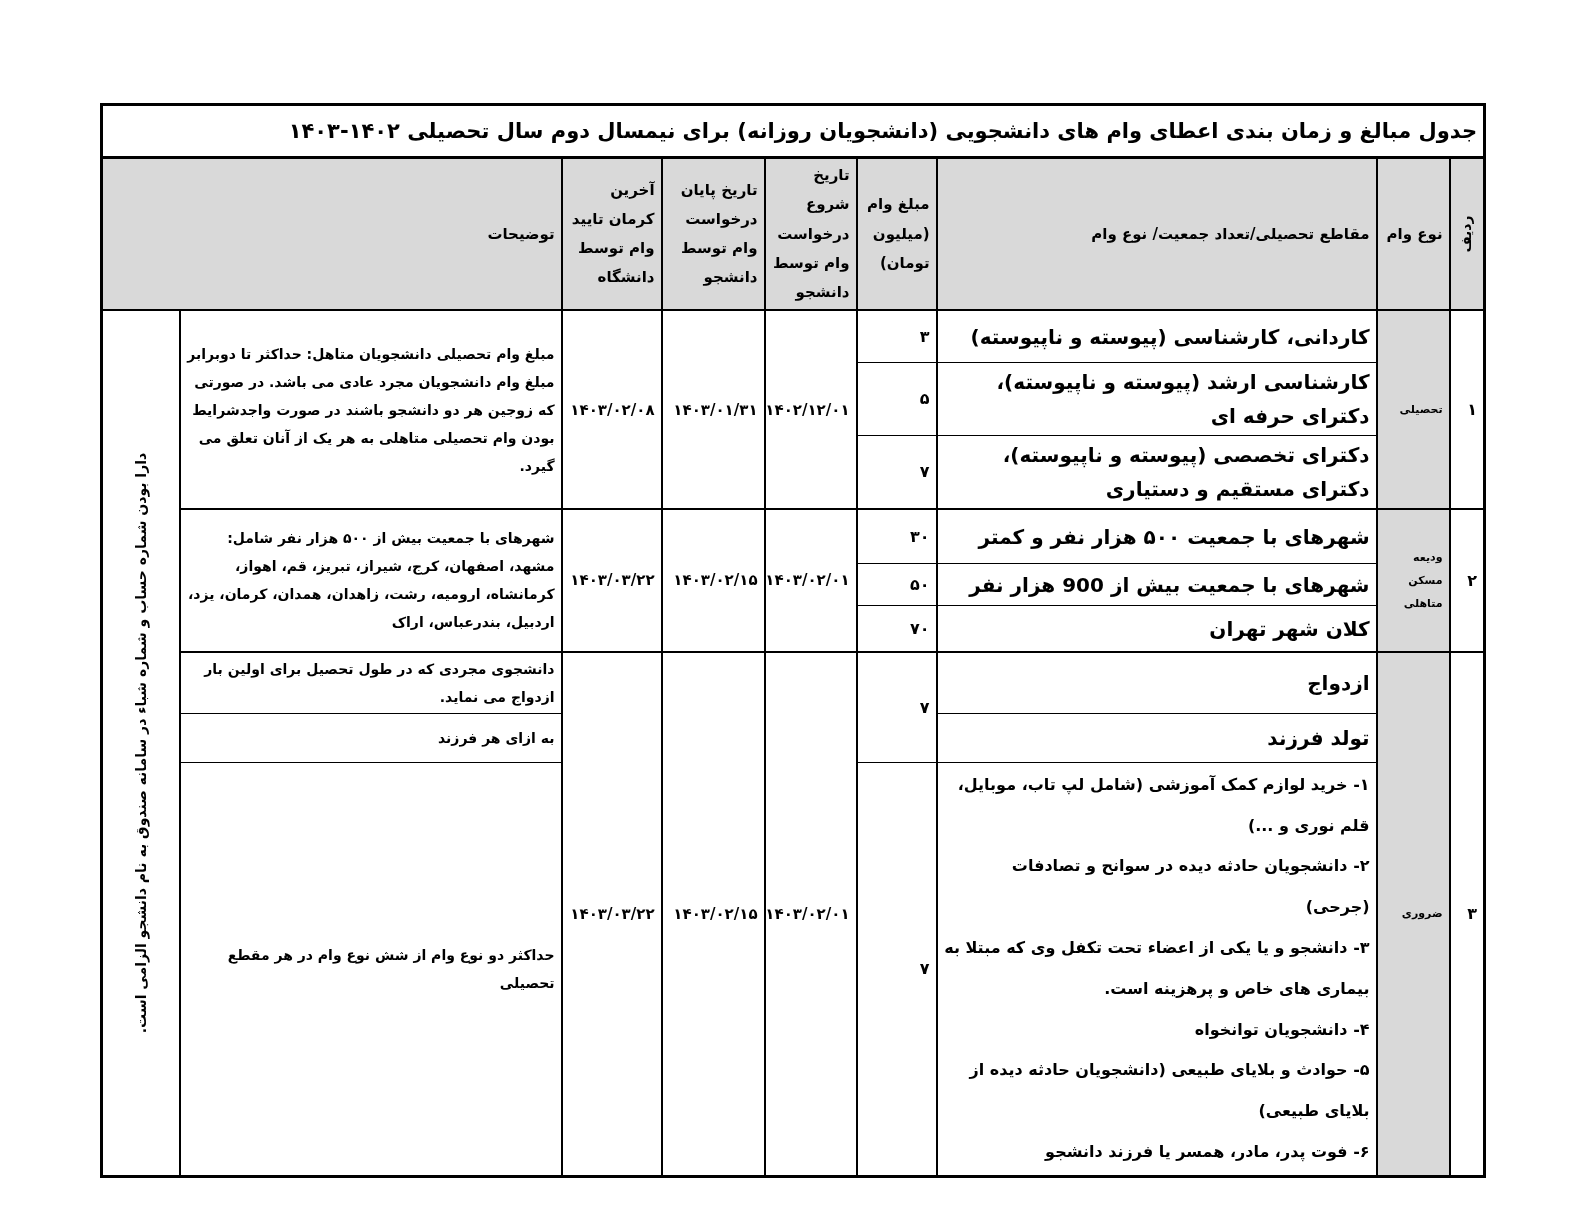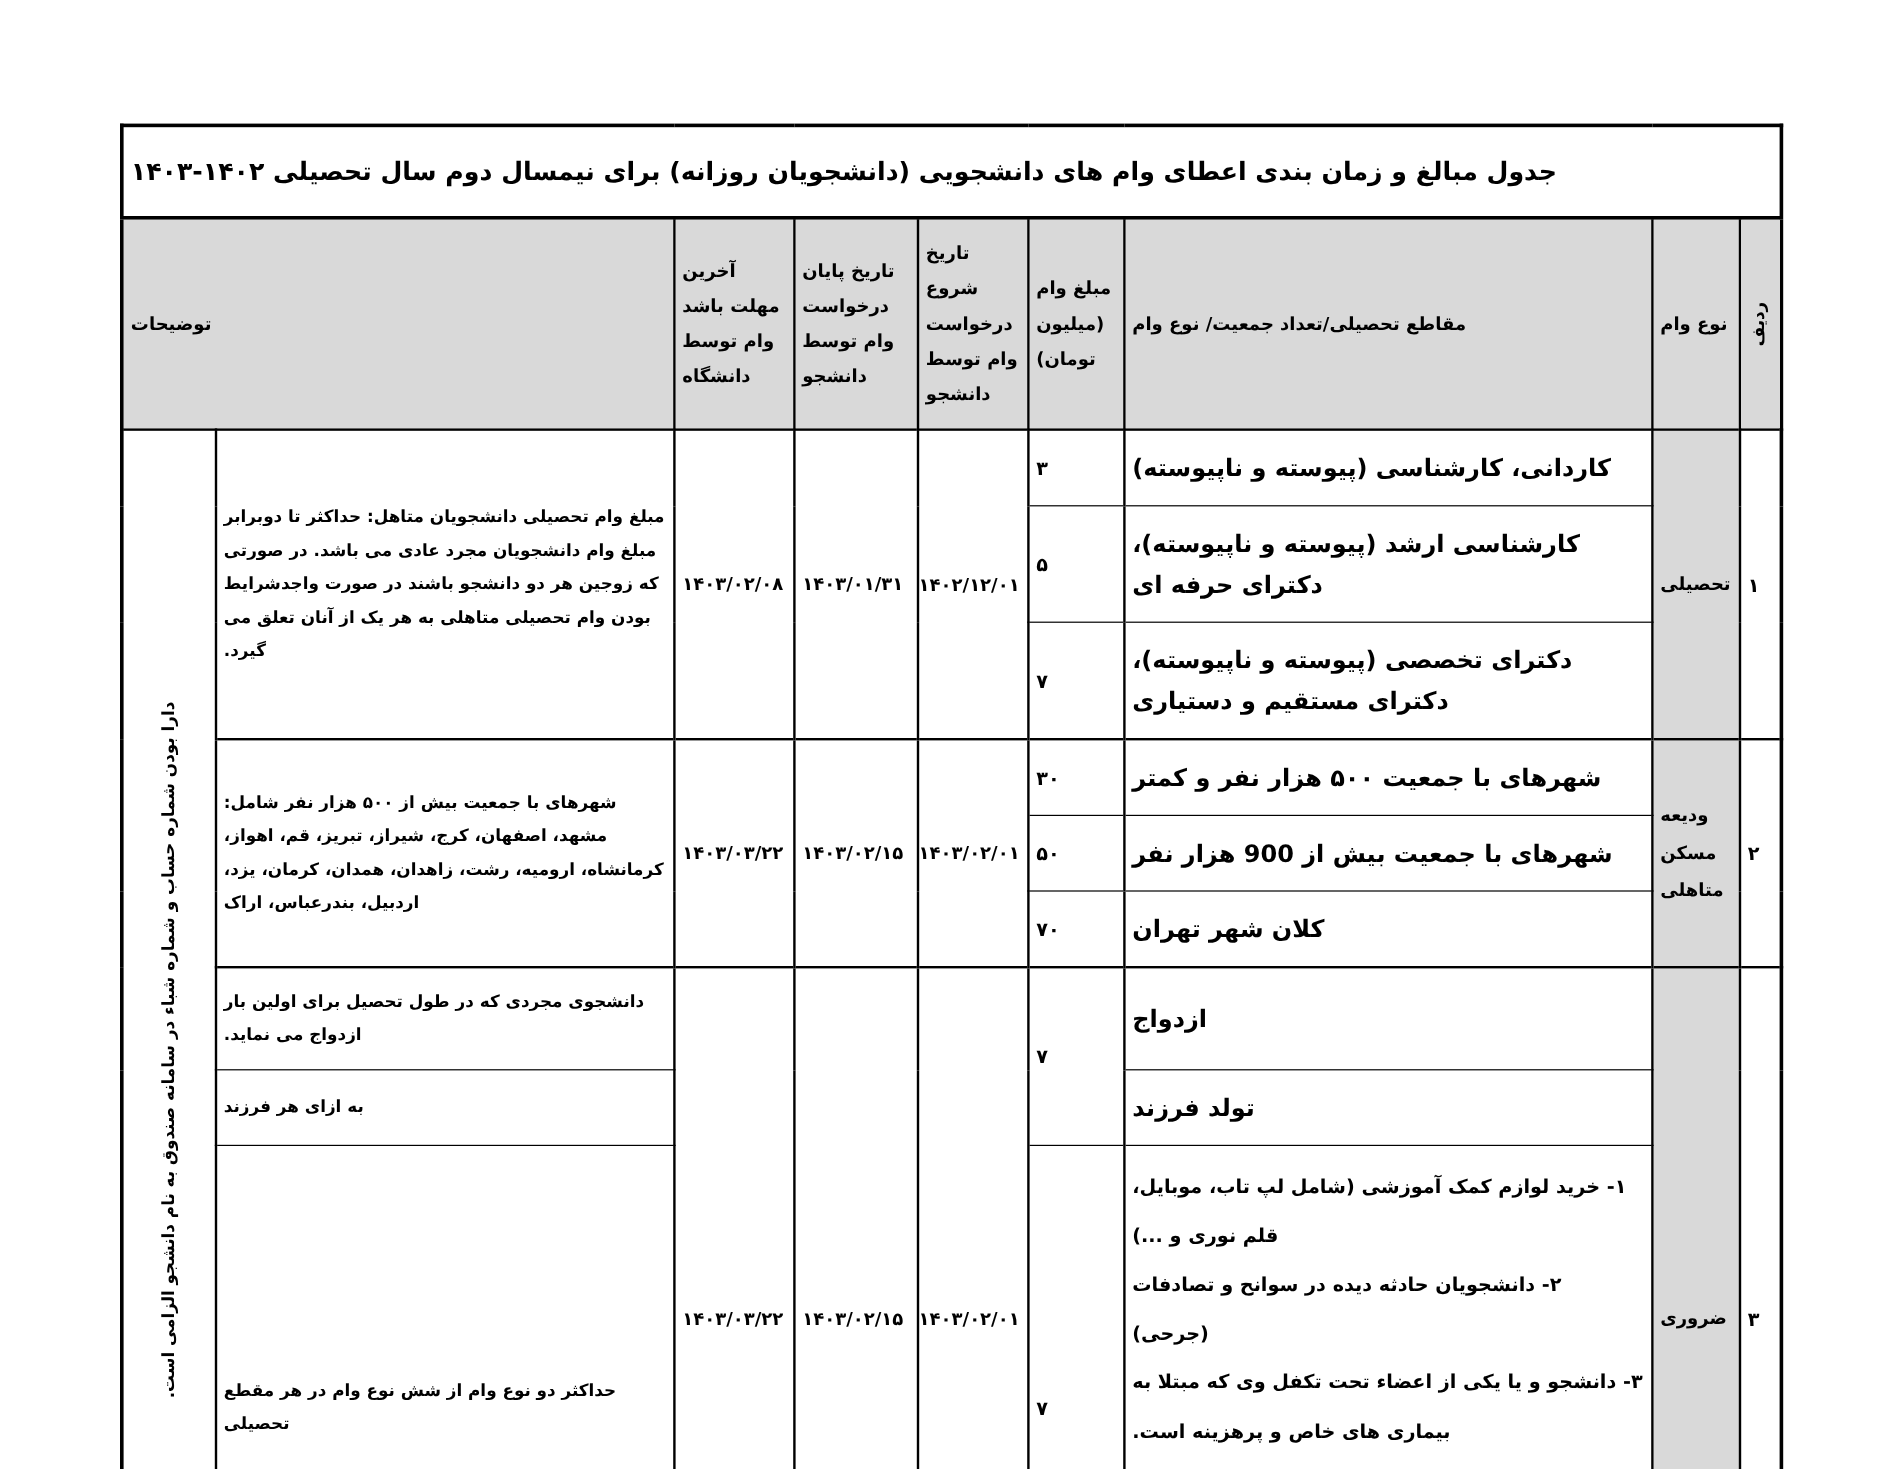--- a/index.html
+++ b/index.html
@@ -27,23 +27,23 @@
     direction: rtl;
     border: 3px solid #000;
     color: #000;
   }
   table.loans td, table.loans th {
     border-left: 2px solid #000;
     border-right: 2px solid #000;
     border-top: 1px solid #000;
     border-bottom: 1px solid #000;
     vertical-align: middle;
-    text-align: left;
+    text-align: right;
     font-weight: bold;
-    padding: 14px 6px;
+    padding: 2px 6px;
     overflow: hidden;
   }
   tr.title-row td {
     border-bottom: 3px solid #000;
     font-size: 21px;
     height: 46px;
     letter-spacing: 0;
     background: #ffffff;
   }
   tr.header-row td {
@@ -71,21 +71,21 @@
   .list-cell {
     text-align: right;
     white-space: pre-line;
     font-size: 16px;
     line-height: 2.55;
     padding: 6px 10px 6px 6px;
   }
   .radif-header { font-size: 14px; }
   .side-note-text { font-size: 14px; }
   .rowno-cell { font-size: 16px; }
-  .type-cell { font-size: 15px; line-height: 2.1; }
+  .type-cell { font-size: 11px; line-height: 2.1; }
 </style>
 </head>
 <body>
 
 <div class="sheet">
   <table class="loans">
     <colgroup>
       <col style="width:35px">
       <col style="width:73px">
       <col style="width:440px">
@@ -104,21 +104,21 @@
 
     <tr class="header-row">
       <td class="vcell">
         <span class="vtext radif-header">ردیف</span>
       </td>
       <td>نوع وام</td>
       <td>مقاطع تحصیلی/تعداد جمعیت/ نوع وام</td>
       <td>مبلغ وام (میلیون تومان)</td>
       <td>تاریخ شروع درخواست وام توسط دانشجو</td>
       <td>تاریخ پایان درخواست وام توسط دانشجو</td>
-      <td>آخرین مهلت باشد وام توسط دانشگاه</td>
+      <td>آخرین کرمان تایید وام توسط دانشگاه</td>
       <td colspan="2">توضیحات</td>
     </tr>
 
     <tr style="height:52px">
       <td rowspan="3" class="rowno-cell">۱</td>
       <td rowspan="3" class="shaded type-cell">تحصیلی</td>
       <td class="level-cell">کاردانی، کارشناسی (پیوسته و ناپیوسته)</td>
       <td class="amount-cell">۳</td>
       <td rowspan="3" class="date-cell">۱۴۰۲/۱۲/۰۱</td>
       <td rowspan="3" class="date-cell">۱۴۰۳/۰۱/۳۱</td>

